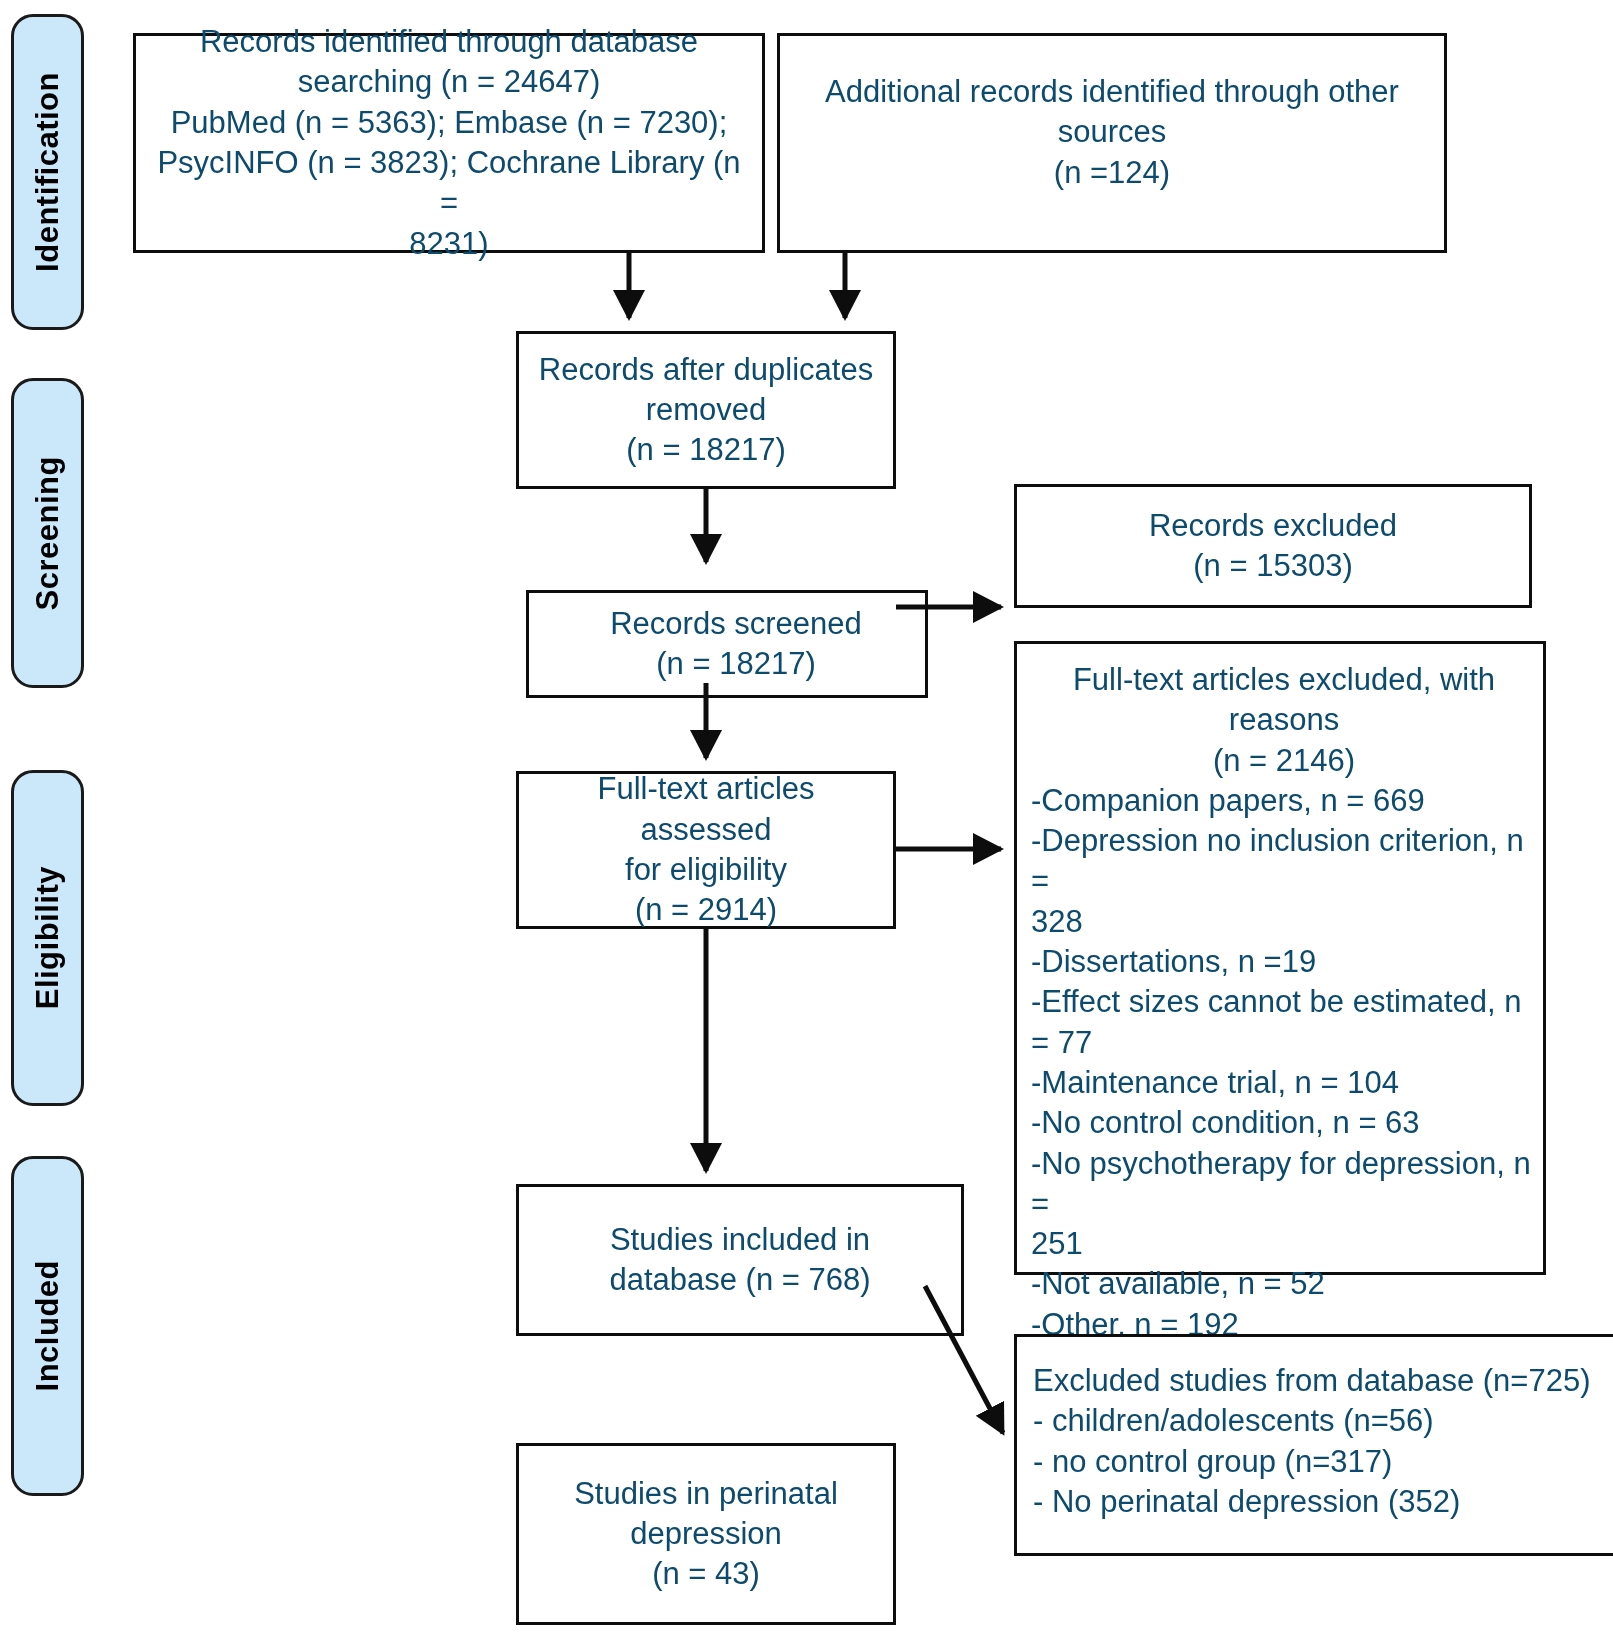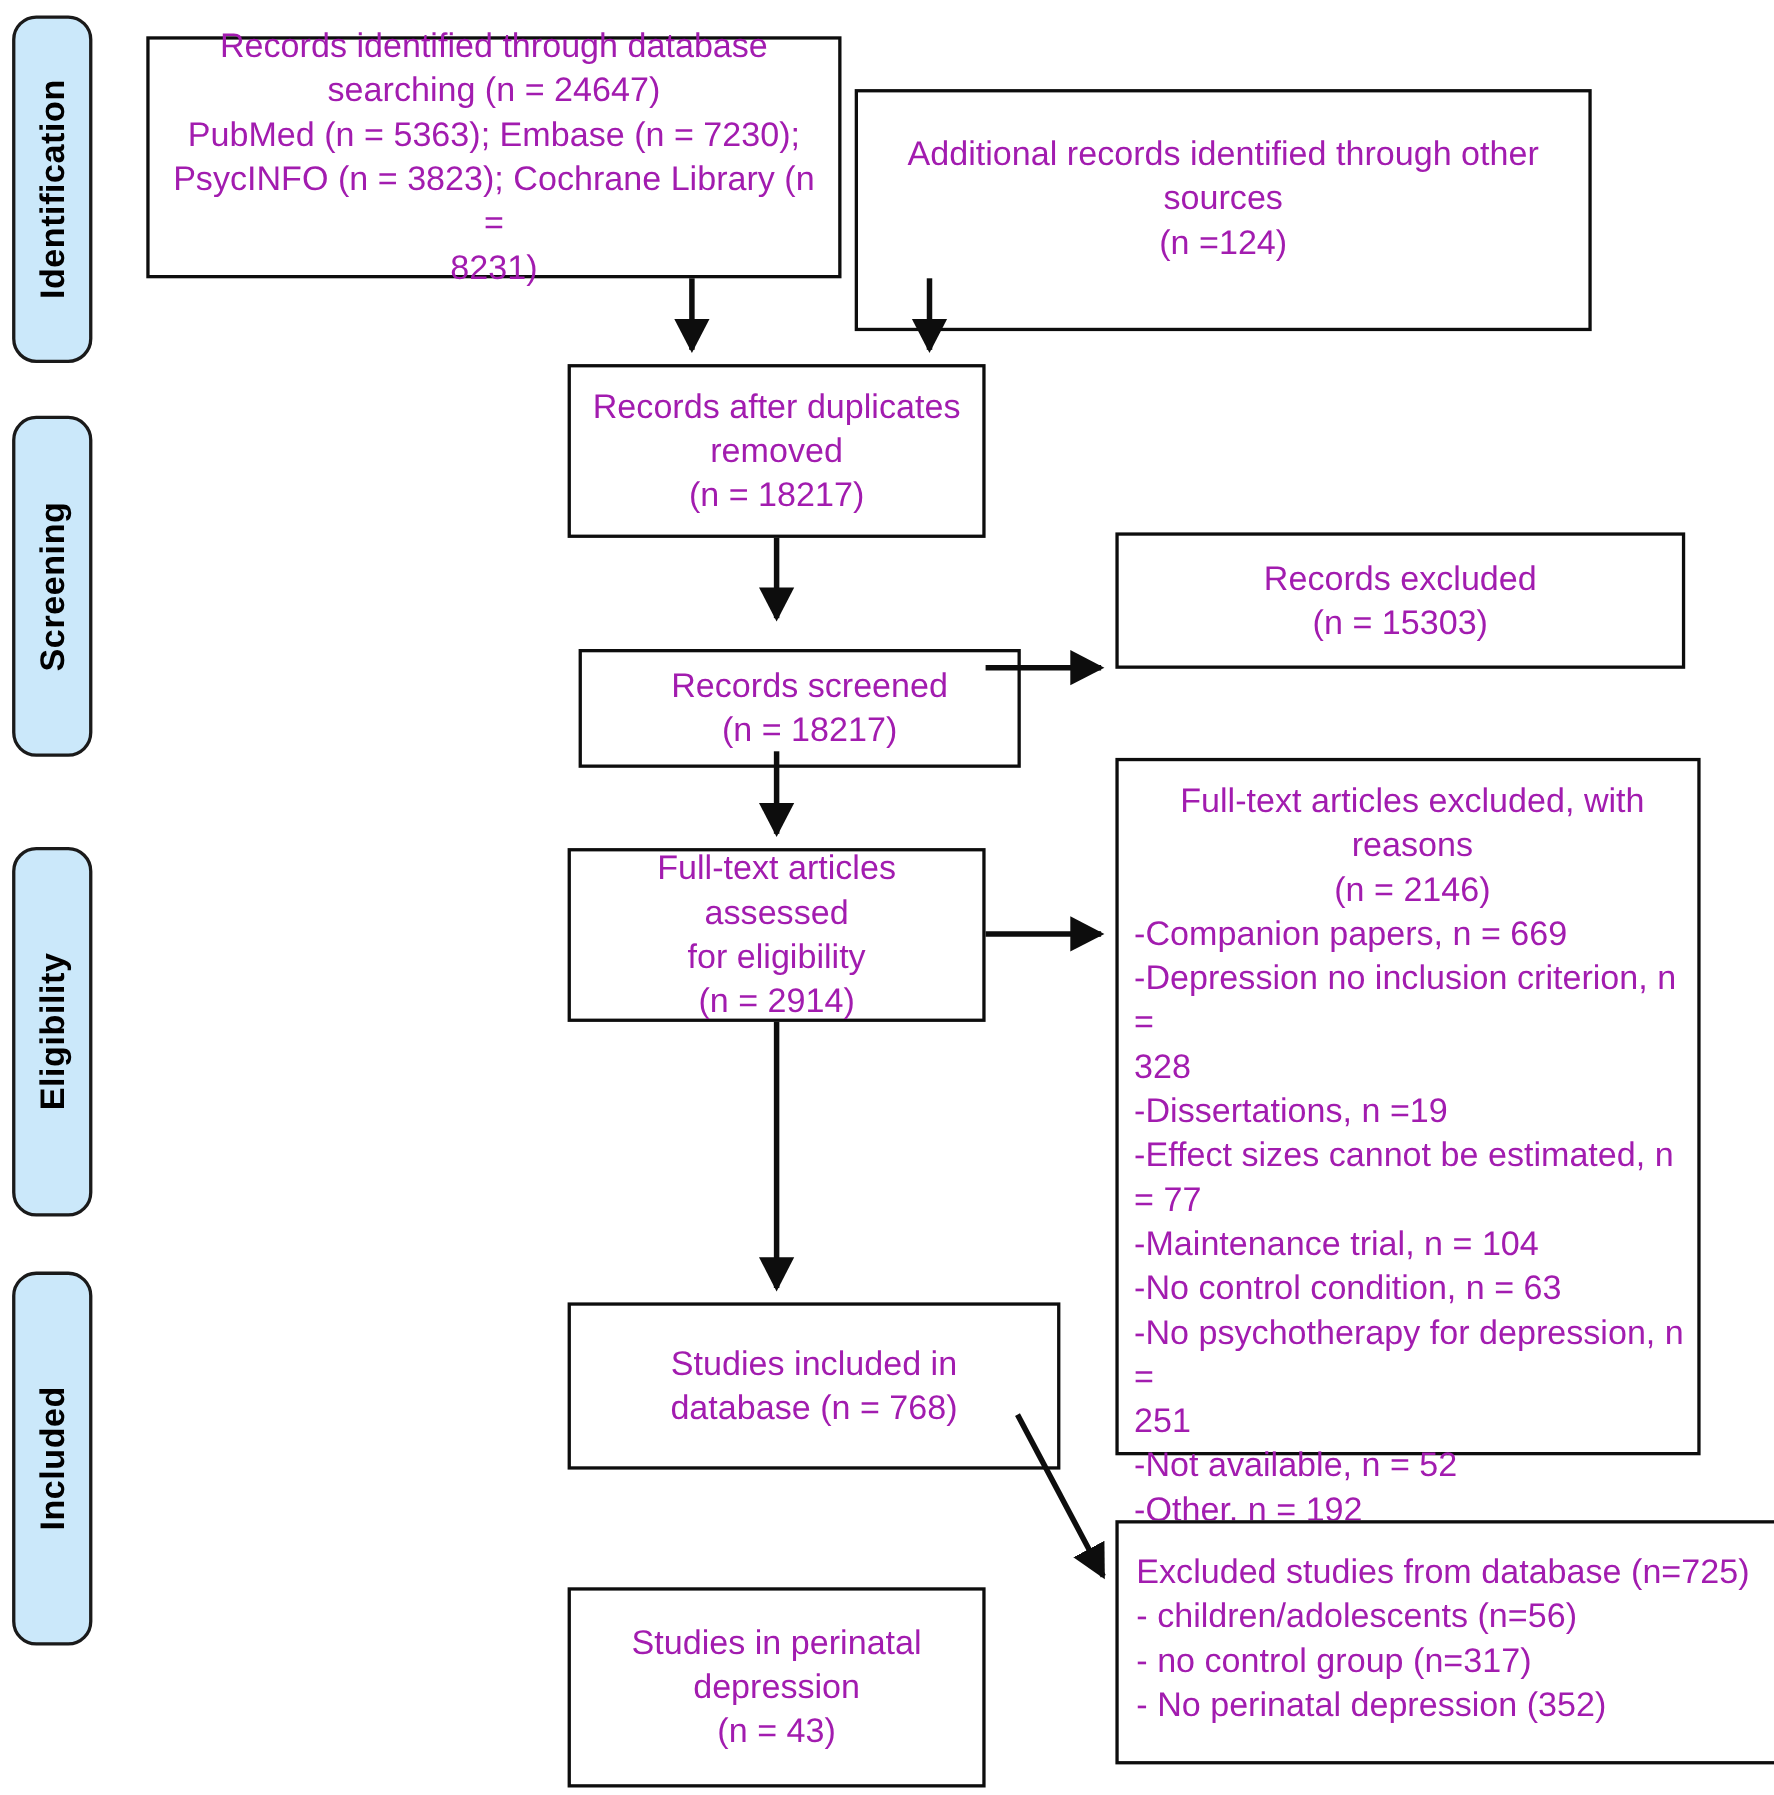--- a/index.html
+++ b/index.html
@@ -45,30 +45,29 @@
     border: 3px solid #0d0d0d;
     box-sizing: border-box;
     display: flex;
     flex-direction: column;
     justify-content: center;
     padding: 6px 10px;
   }
   .flow-box .line {
     font-size: 31px;
     line-height: 1.30;
-    color: #a21caf;
+    color: #0c4a6e;
     text-align: center;
     white-space: pre-wrap;
   }
   .flow-box.left-align .line {
     text-align: left;
   }
   .flow-box.top-align {
     justify-content: flex-start;
-    margin-top: 48px;
   }
   .flow-box .line.centered {
     text-align: center;
   }
   
   #connectors {
     position: absolute;
     left: 0;
     top: 0;
     width: 1613px;

